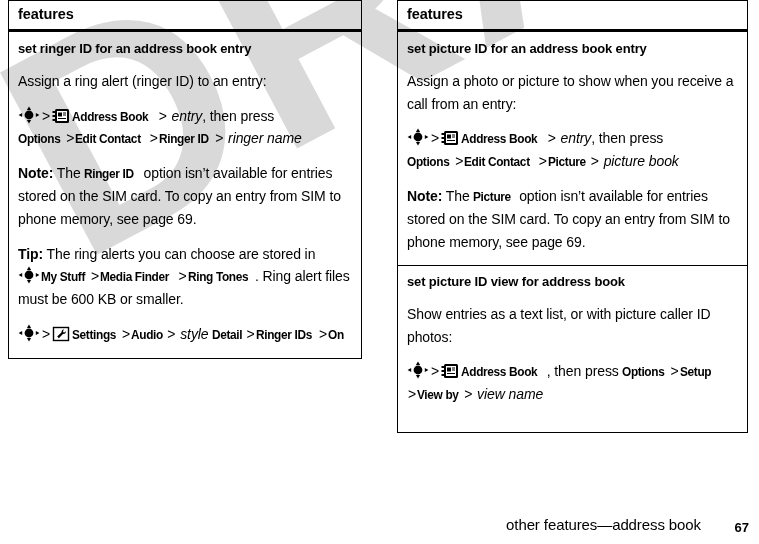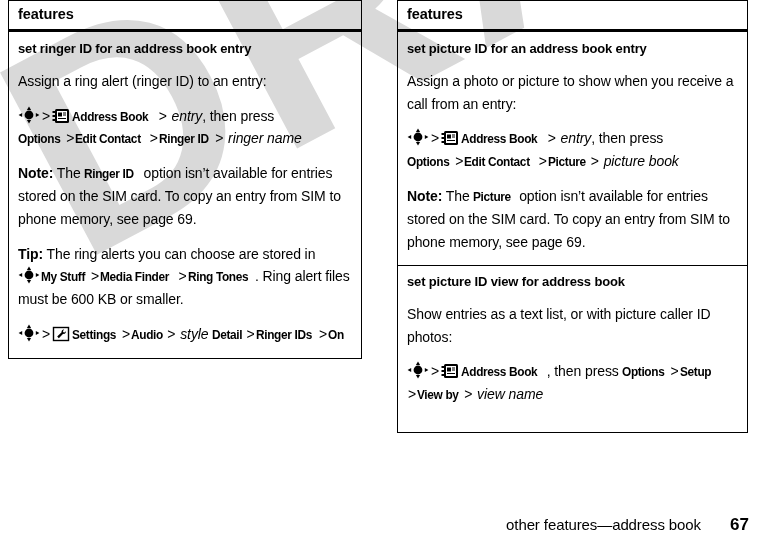--- a/index.html
+++ b/index.html
@@ -151,21 +151,21 @@
     position: absolute;
     right: 58px;
     bottom: 3px;
     font-size: 15px;
     letter-spacing: -0.1px;
   }
   .footer-page {
     position: absolute;
     right: 10px;
     bottom: 1px;
-    font-size: 17px;
+    font-size: 13px;
     font-weight: bold;
   }
 </style>
 </head>
 <body>
 
 <div class="watermark">
   <div class="watermark-text">DRAFT</div>
 </div>
 

